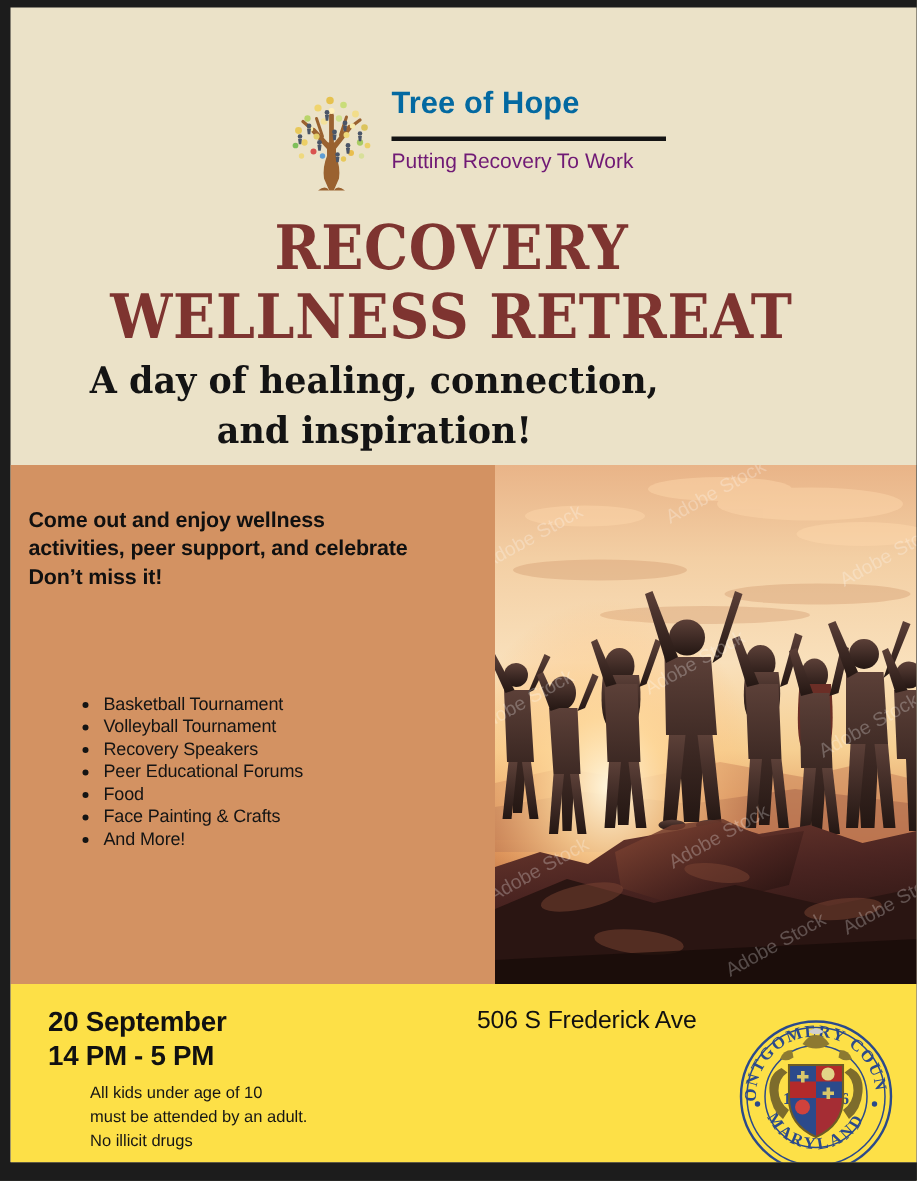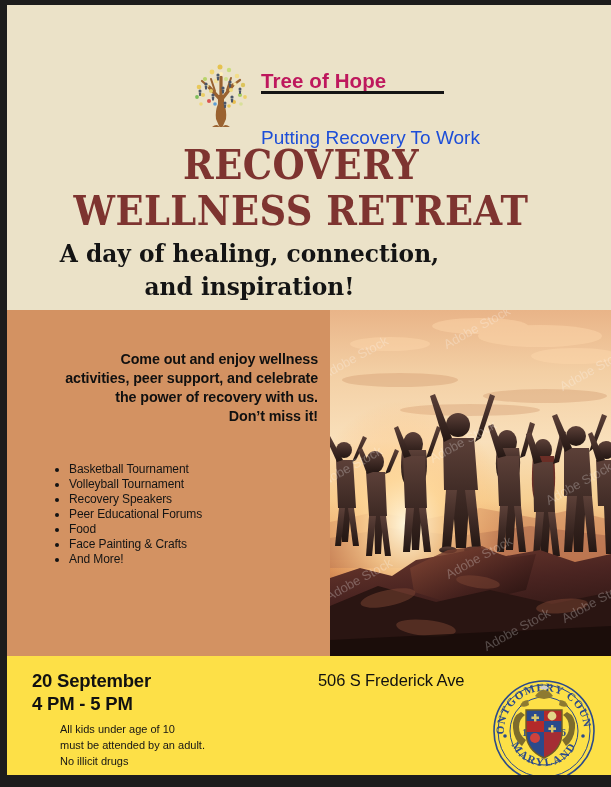--- a/index.html
+++ b/index.html
@@ -49,43 +49,42 @@
     height: 78px;
   }
   #logo-mark {
     position: absolute;
     left: 0; top: 2px;
     width: 72px; height: 74px;
   }
   #org-name {
     position: absolute;
     left: 76px;
-    top: 14px;
+    top: 2px;
     font-size: 20.5px;
     font-weight: bold;
-    color: #be185d;
+    color: #0369a1;
     letter-spacing: 0.1px;
     white-space: nowrap;
   }
   #org-rule {
     position: absolute;
     left: 76px;
     top: 36px;
     width: 183px;
     height: 3px;
     background: #141414;
   }
   #org-tagline {
     position: absolute;
     left: 76px;
     top: 44px;
-    font-size: 19px;
-    color: #1d4ed8;
+    font-size: 14px;
+    color: #701a75;
     white-space: nowrap;
-    margin-top: 28px;
   }
 
   
   #title-wrap {
     position: absolute;
     left: 0;
     top: 140px;
     width: 588px;
     text-align: center;
   }
@@ -120,23 +119,23 @@
     position: absolute;
     left: 0;
     top: 305px;
     width: 323px;
     height: 346px;
     background: #d39262;
   }
   #promo-text {
     position: absolute;
     left: 12px;
-    top: 40px;
+    top: 28px;
     width: 299px;
-    text-align: right;
+    text-align: left;
   }
   .promo-line {
     font-size: 14.3px;
     font-weight: bold;
     color: #101010;
     line-height: 1.33;
     letter-spacing: -0.1px;
   }
   #activities-list {
     position: absolute;
@@ -336,21 +335,20 @@
     <div id="subtitle-wrap">
       <div class="subtitle-line">A day of healing, connection,</div>
       <div class="subtitle-line">and inspiration!</div>
     </div>
 
     <div id="orange-panel">
 
       <div id="promo-text">
         <div class="promo-line">Come out and enjoy wellness</div>
         <div class="promo-line">activities, peer support, and celebrate</div>
-        <div class="promo-line">the power of recovery with us.</div>
         <div class="promo-line">Don’t miss it!</div>
       </div>
 
       <ul id="activities-list">
         <li>Basketball Tournament</li>
         <li>Volleyball Tournament</li>
         <li>Recovery Speakers</li>
         <li>Peer Educational Forums</li>
         <li>Food</li>
         <li>Face Painting &amp; Crafts</li>
@@ -511,21 +509,21 @@
         <span class="wm" style="left:112px; top:240px;">Adobe Stock</span>
         <span class="wm" style="left:228px; top:284px;">Adobe Stock</span>
         <span class="wm" style="left:150px; top:312px;">Adobe Stock</span>
       </div>
     </div>
 
     <div id="footer">
 
       <div id="date-block">
         <div class="date-line">20 September</div>
-        <div class="date-line">4 PM - 5 PM</div>
+        <div class="date-line">14 PM - 5 PM</div>
       </div>
 
       <div id="disclaimer-block">
         <div class="disclaimer-line">All kids under age of 10</div>
         <div class="disclaimer-line">must be attended by an adult.</div>
         <div class="disclaimer-line">No illicit drugs</div>
       </div>
 
       <div id="address-block">
         <div class="address-line">506 S Frederick Ave</div>

